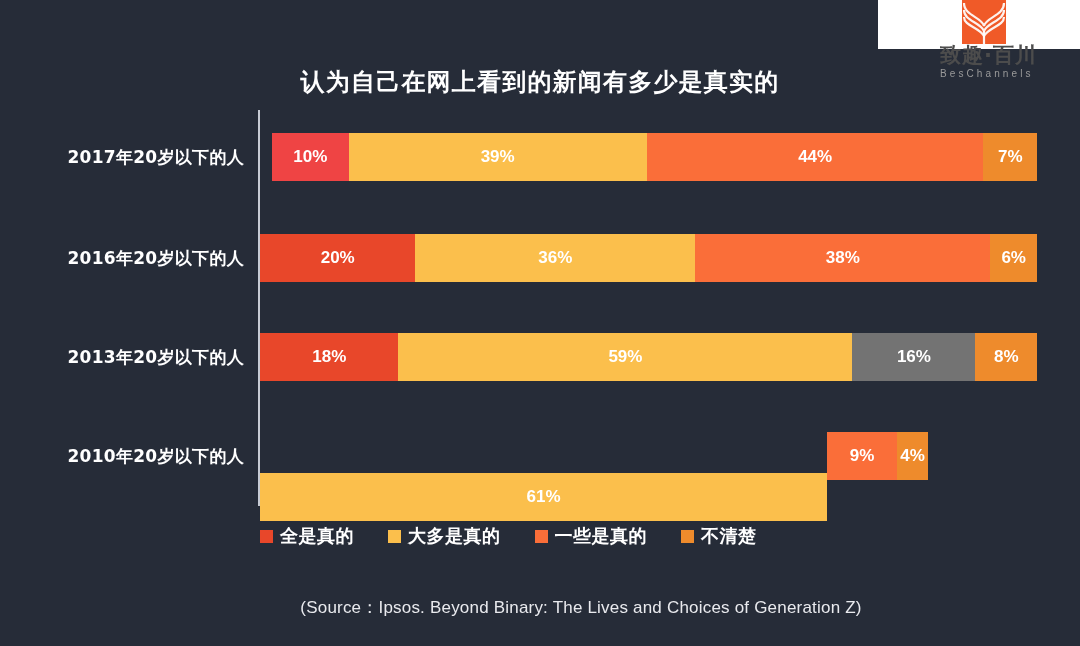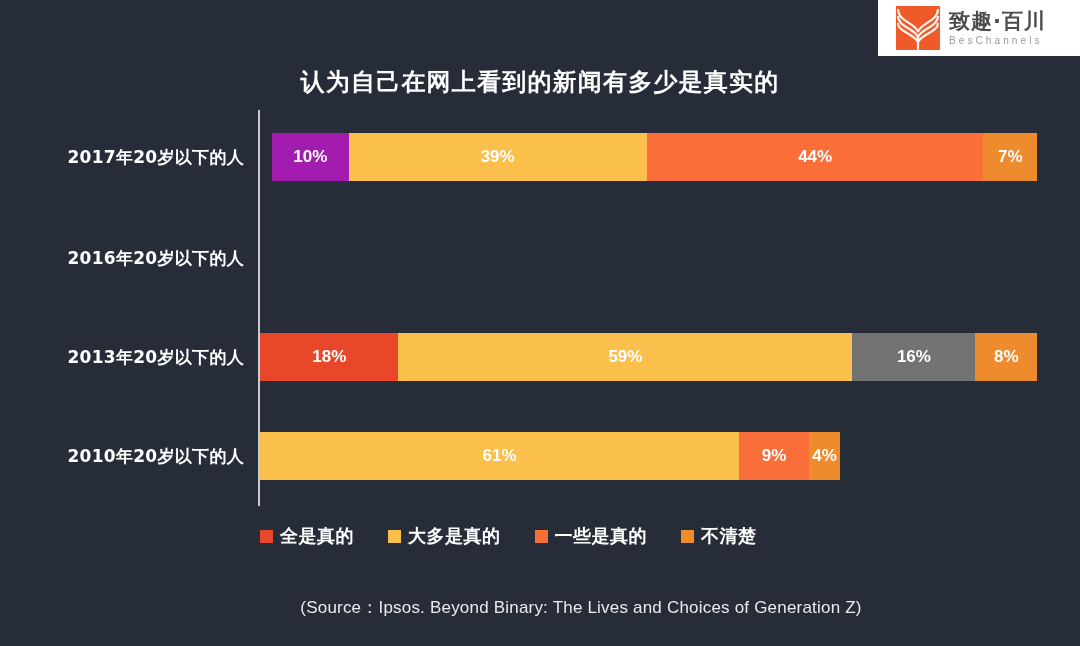--- a/index.html
+++ b/index.html
@@ -15,26 +15,27 @@
     position: relative;
     -webkit-font-smoothing: antialiased;
   }
 
   
   .logo-box {
     position: absolute;
     top: 0;
     left: 878px;
     width: 202px;
-    height: 56px;
+    height: 49px;
     background: #ffffff;
     display: flex;
     align-items: center;
-    padding-left: 18px;
+    padding-left: 10px;
     box-sizing: border-box;
+    flex-direction: column;
   }
   .logo-mark {
     width: 44px;
     height: 44px;
     background: #f05a28;
     position: relative;
     overflow: hidden;
     flex: 0 0 auto;
   }
   .logo-mark svg { display: block; }
@@ -199,42 +200,48 @@
 </div>
 
 <div class="chart-title">认为自己在网上看到的新闻有多少是真实的</div>
 
 <div class="plot">
   <div class="axis-line"></div>
   <div id="rows">
       <div class="row" style="top: 133px;">
         <div class="row-label">2017年20岁以下的人</div>
         <div class="bar" style="width: 777px;">
-          <div class="seg" style="width: 77.7px; background: #a21caf; margin-left: 12px;">10%</div>
+          <div class="seg" style="width: 77.7px; background: #ef4444; margin-left: 12px;">10%</div>
           <div class="seg" style="width: 303.03px; background: rgb(251, 191, 76);">39%</div>
           <div class="seg" style="width: 341.88px; background: rgb(250, 110, 57);">44%</div>
           <div class="seg" style="width: 54.39px; background: rgb(238, 139, 44);">7%</div>
         </div>
       </div>
       <div class="row" style="top: 234px;">
         <div class="row-label">2016年20岁以下的人</div>
+        <div class="bar" style="width: 777px;">
+          <div class="seg" style="width: 155.4px; background: rgb(232, 71, 42);">20%</div>
+          <div class="seg" style="width: 279.72px; background: rgb(251, 191, 76);">36%</div>
+          <div class="seg" style="width: 295.26px; background: rgb(250, 110, 57);">38%</div>
+          <div class="seg" style="width: 46.62px; background: rgb(238, 139, 44);">6%</div>
+        </div>
       </div>
       <div class="row" style="top: 333px;">
         <div class="row-label">2013年20岁以下的人</div>
         <div class="bar" style="width: 777px;">
           <div class="seg" style="width: 139.86px; background: rgb(232, 71, 42);">18%</div>
           <div class="seg" style="width: 458.43px; background: rgb(251, 191, 76);">59%</div>
           <div class="seg" style="width: 124.32px; background: #737373;">16%</div>
           <div class="seg" style="width: 62.16px; background: rgb(238, 139, 44);">8%</div>
         </div>
       </div>
       <div class="row" style="top: 432px;">
         <div class="row-label">2010年20岁以下的人</div>
         <div class="bar" style="width: 777px;">
-          <div class="seg" style="width: 479px; background: rgb(251, 191, 76);">61%</div>
+          <div class="seg" style="width: 567px; background: rgb(251, 191, 76); margin-top: 41px;">61%</div>
           <div class="seg" style="width: 69.93px; background: rgb(250, 110, 57);">9%</div>
           <div class="seg" style="width: 31.08px; background: rgb(238, 139, 44);">4%</div>
         </div>
       </div>
     </div>
 </div>
 
 <div class="legend" id="legend">
     <div class="legend-item">
       <span class="legend-swatch" style="background: rgb(232, 71, 42);"></span>

